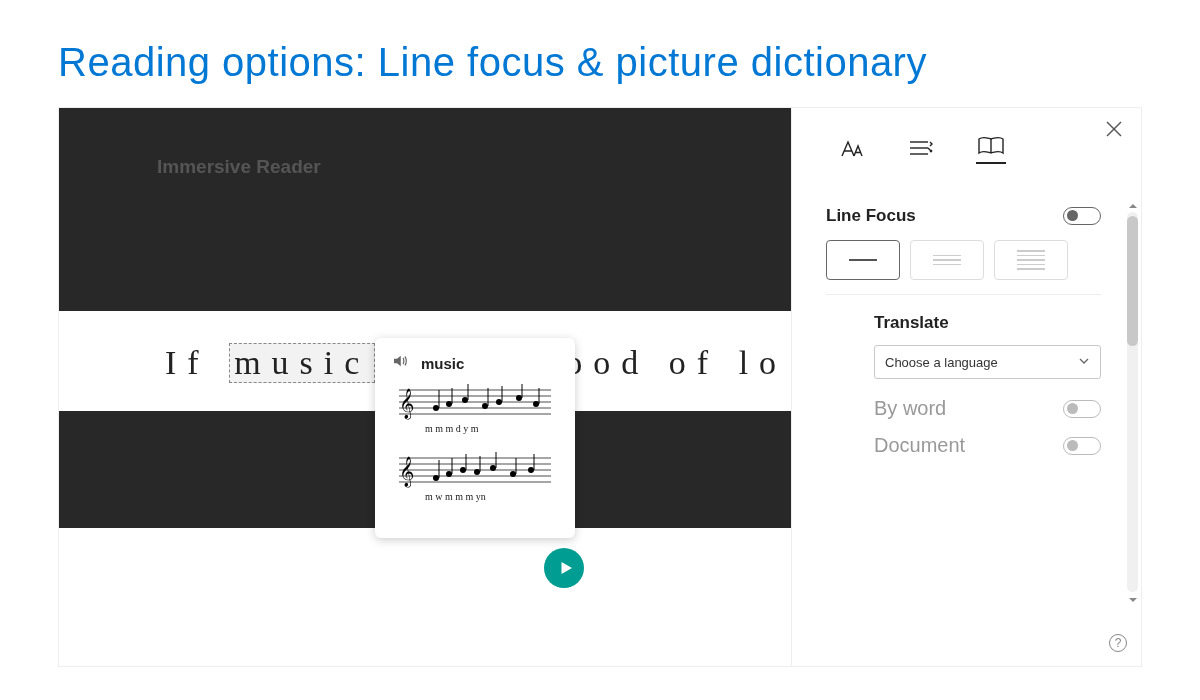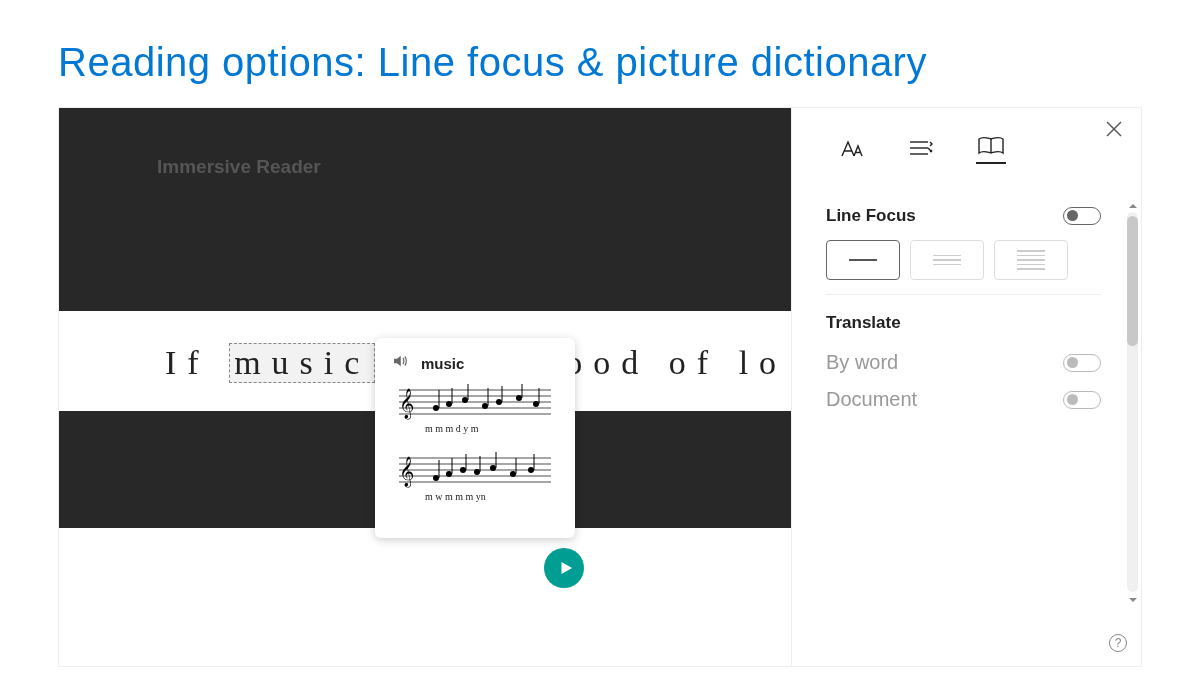--- a/index.html
+++ b/index.html
@@ -30,21 +30,21 @@
   .audio-settings { position: absolute; left: 550px; top: 448px; cursor: pointer; }
 
   .panel { position: absolute; right: 0; top: 0; width: 350px; height: 100%; background: #fff; border-left: 1px solid #eee; }
   .panel-inner { position: relative; height: 100%; padding: 18px 40px 0 34px; }
   .panel-close { position: absolute; top: 12px; right: 14px; width: 22px; height: 22px; cursor: pointer; }
   .panel-tabs { display: flex; gap: 40px; align-items: center; padding: 8px 0 10px 10px; margin-bottom: 14px; }
   .tab-icon { width: 30px; height: 30px; display:flex; align-items:center; justify-content:center; cursor:pointer; }
   .tab-underline { border-bottom: 2px solid #222; padding-bottom: 4px; }
 
   .section { padding: 18px 0 14px 0; border-bottom: 1px solid #eee; }
-  .section.noborder { border-bottom: none; }
+  .section.noborder { border-bottom: none; margin-left: 48px; }
   .row { display: flex; align-items: center; justify-content: space-between; }
   .label { font-size: 17px; color: #222; font-weight: 600; }
   .sublabel { font-size: 11px; color: #888; margin-top: 2px; }
   .muted-label { font-size: 20px; color: #999; }
 
   .toggle { width: 38px; height: 18px; border: 1.5px solid #666; border-radius: 10px; position: relative; cursor: pointer; }
   .toggle .knob { position: absolute; top: 2px; left: 3px; width: 11px; height: 11px; background: #666; border-radius: 50%; }
   .toggle.on { background: #00b294; border-color: #00b294; }
   .toggle.on .knob { left: auto; right: 3px; background: #fff; }
   .toggle.disabled { border-color: #bbb; }
@@ -219,20 +219,28 @@
                 <div></div>
                 <div></div>
               </div>
             </div>
         </div>
       </div>
 
 
       <div class="section noborder">
         <div class="label" style="margin-bottom:4px">Translate</div>
+        <div class="dropdown">
+          <span>Choose a language</span>
+          <span>
+            <svg width="12" height="12" viewBox="0 0 12 12" stroke="#666" stroke-width="1.3" fill="none">
+                <path d="M2 4l4 4 4-4"></path>
+              </svg>
+          </span>
+        </div>
         <div class="row" style="margin-top:18px">
           <div class="muted-label">By word</div>
           <div class="toggle disabled">
               <div class="knob"></div>
             </div>
         </div>
         <div class="row" style="margin-top:14px">
           <div class="muted-label">Document</div>
           <div class="toggle disabled">
               <div class="knob"></div>

